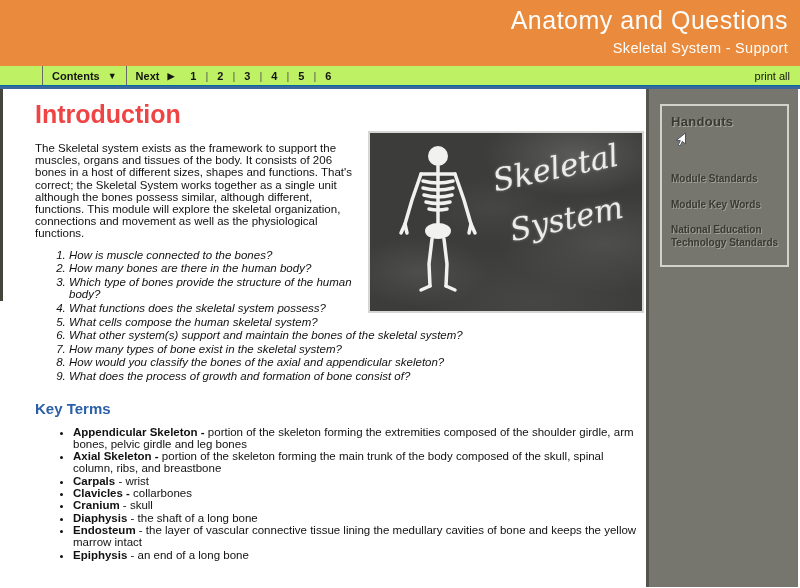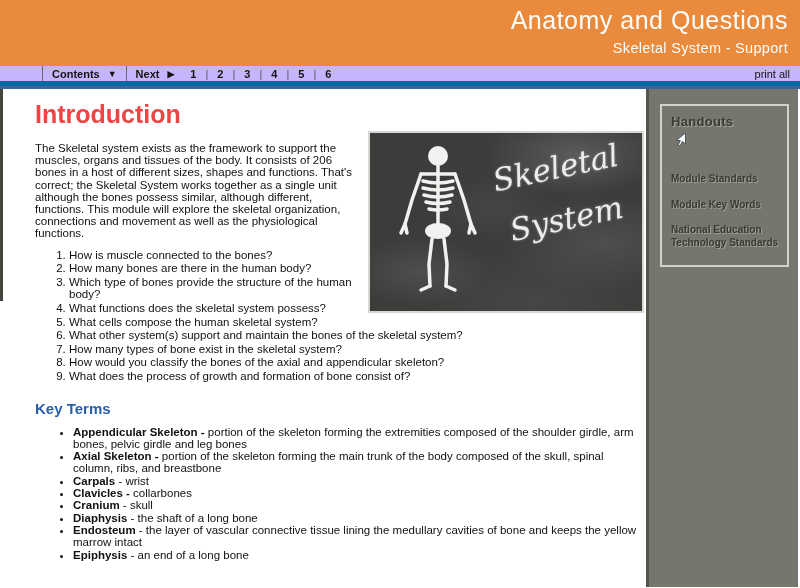--- a/index.html
+++ b/index.html
@@ -14,42 +14,42 @@
   
   .header {
     height: 66px; background: #e98a3c; color: #fdfdfb;
     text-align: right; padding: 7px 12px 0 0;
   }
   .header-title { font-size: 25px; line-height: 27px; font-weight: 400; letter-spacing: 0.5px; }
   .header-subtitle { font-size: 14.5px; margin-top: 6px; letter-spacing: 0.3px; }
 
   
   .navbar {
-    height: 20px; background: #c4b5fd; border-bottom: 5px solid #0369a1;
+    height: 20px; background: #bef264; border-bottom: 1px solid #0369a1;
     display: flex; align-items: center; font-size: 11px; color: #141414;
     padding-left: 33px;
   }
   .nav-vsep { align-self: stretch; width: 0; border-left: 1px solid #6a6a68; margin: 0 9px; }
   .nav-item { display: flex; align-items: center; font-weight: bold; cursor: pointer; }
   .nav-item .glyph { font-size: 9px; margin-left: 8px; }
   .nav-pages { display: flex; align-items: center; margin-left: 16px; font-weight: bold; }
   .nav-page { cursor: pointer; color: #141414; text-decoration: none; }
   .nav-sep { color: #555; margin: 0 9px; font-weight: normal; }
   .nav-print { margin-left: auto; margin-right: 10px; font-weight: normal; cursor: pointer; }
   .blue-rule { height: 3px; background: #3a669c; }
 
   
   .body-row { display: flex; height: 498px; }
   .left-artifact { position: absolute; left: 0; top: 89px; width: 3px; height: 212px; background: #45453e; }
 
   .main { width: 646px; padding: 0 2px 0 35px; color: #111; }
   .main h1 { color: #ef4444; font-size: 25px; margin: 11px 0 0 0; font-weight: bold; }
   .main h2 { color: #2a5fa8; font-size: 15px; margin: 17px 0 0 0; font-weight: bold; }
   .intro-p { margin: 13px 0 0 0; font-size: 11.5px; line-height: 12.2px; }
-  ol.eq-list { margin: 9px 0 0 0; padding-left: 34px; font-size: 11.5px; line-height: 12.6px; }
+  ol.eq-list { margin: 9px 0 0 0; padding-left: 34px; font-size: 11.5px; line-height: 12.6px; font-style: italic; }
   ol.eq-list li { margin-bottom: 1px; }
   ul.kt-list { margin: 9px 0 0 0; padding-left: 38px; font-size: 11.5px; line-height: 12.3px; list-style: disc; }
   ul.kt-list li { margin-bottom: 0; }
 
   
   .chalk-img {
     float: right; width: 276px; height: 182px;
     border: 2px solid #d6d6d2; margin: 2px 0 8px 8px;
     position: relative; overflow: hidden;
     background:

